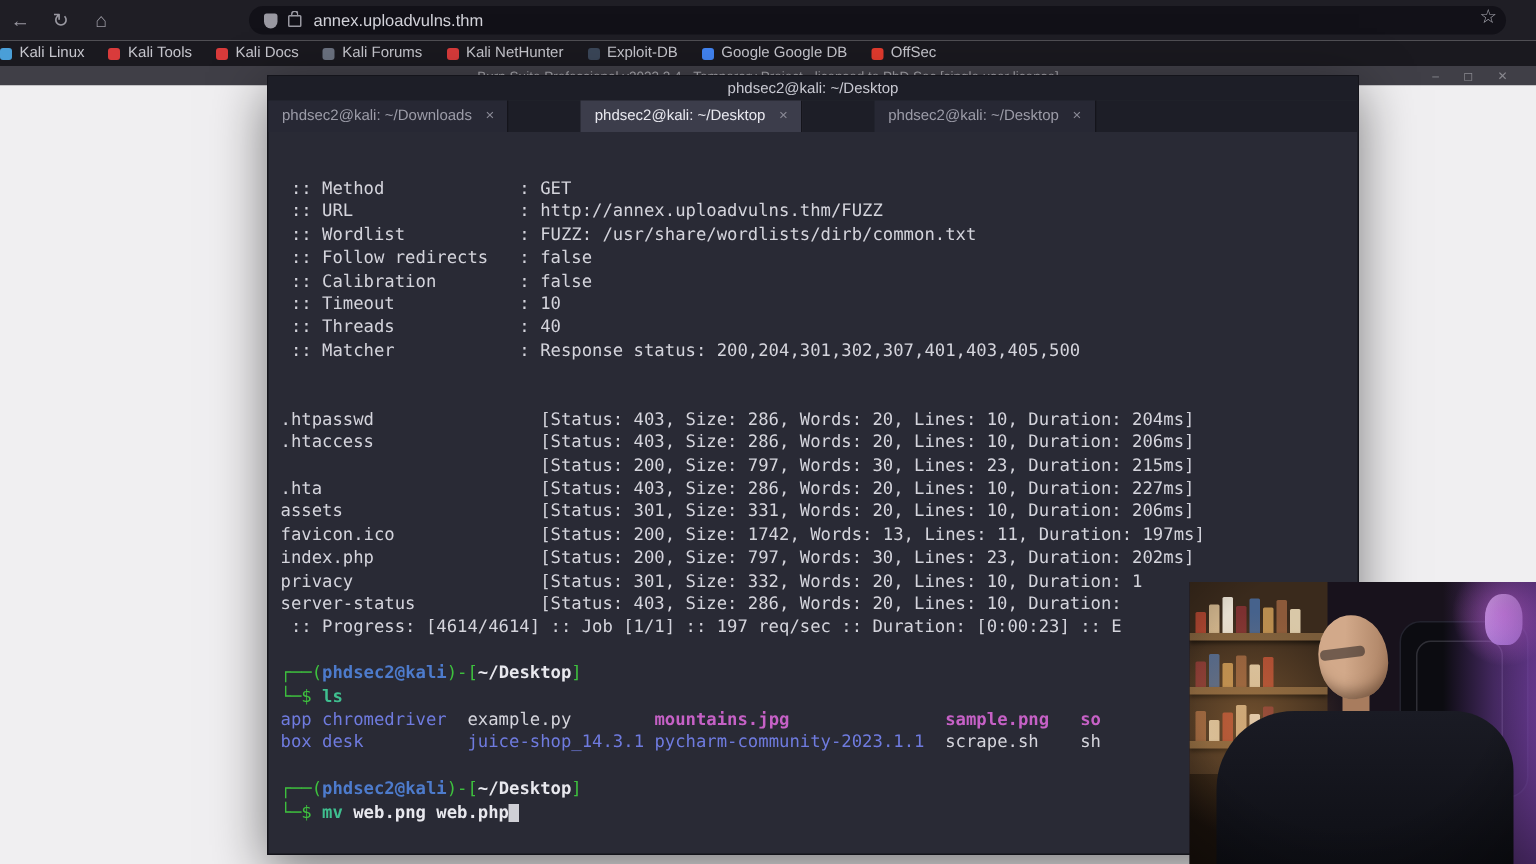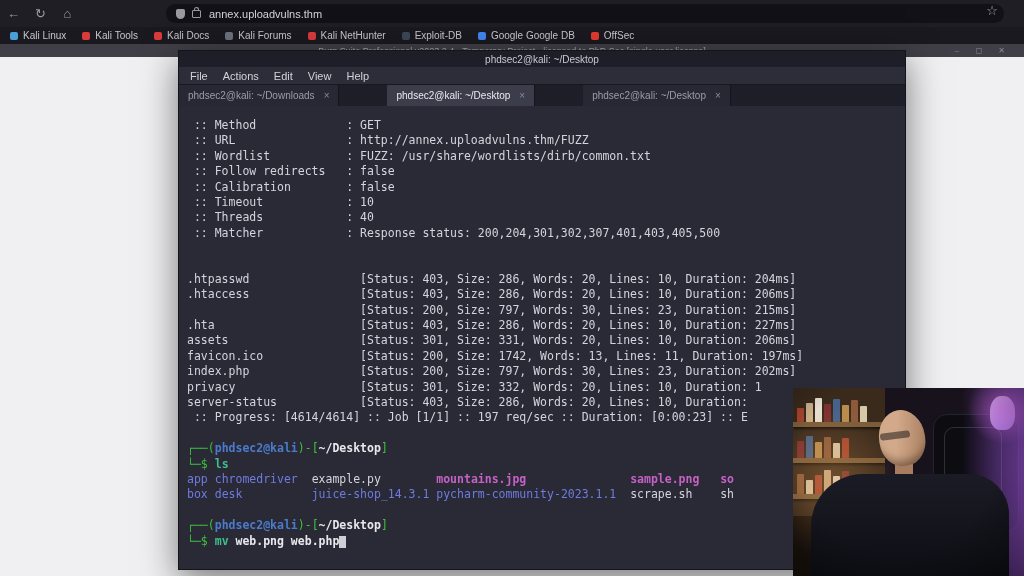--- a/index.html
+++ b/index.html
@@ -12,21 +12,21 @@
   .navicon{color:#9a99a2;font-size:13px;width:27px;text-align:center;flex:0 0 auto;cursor:default;}
   .urlbar{position:absolute;left:166px;top:4px;width:838px;height:19px;background:#121118;
           border-radius:10px;display:flex;align-items:center;color:#d3d3da;font-size:11px;}
   .shield{width:9px;height:10px;background:#9a99a2;border-radius:2px 2px 5px 5px;margin:0 7px 0 10px;}
   .lock{width:7px;height:6px;border:1px solid #9a99a2;border-radius:1px;position:relative;margin-right:8px;}
   .lock:before{content:"";position:absolute;left:1px;top:-4px;width:3px;height:3px;
                border:1px solid #9a99a2;border-bottom:none;border-radius:3px 3px 0 0;}
   .star{position:absolute;right:26px;top:3px;color:#a9a9b2;font-size:13px;}
 
   .bookmarks{position:absolute;left:0;top:27px;width:1024px;height:17px;background:#1a191f;
-             display:flex;align-items:center;gap:16px;padding-left:10px;box-sizing:border-box;z-index:2;}
+             display:flex;align-items:center;gap:16px;box-sizing:border-box;z-index:2;}
   .bm{display:flex;align-items:center;gap:5px;color:#c6c6cd;font-size:10px;white-space:nowrap;}
   .bmdot{width:8px;height:8px;border-radius:2px;flex:0 0 auto;}
 
   .burp{position:absolute;left:0;top:44px;width:1024px;height:13px;background:#403f47;
         color:#a5a4ab;font-size:9px;display:flex;align-items:center;justify-content:center;z-index:1;}
   .burp .winbtns{position:absolute;right:12px;top:2px;color:#8a8990;font-size:8px;letter-spacing:7px;}
 
   .page-bg{position:absolute;left:0;top:57px;width:1024px;height:519px;background:#f0eff1;z-index:1;}
 
   
@@ -143,27 +143,20 @@
     <span>Burp Suite Professional v2023.2.4 - Temporary Project - licensed to PhD Sec [single user license]</span>
     <span class="winbtns">– ◻ ✕</span>
   </div>
 
   <div class="page-bg"></div>
 
   <section class="term">
     <div class="t-title">
       <span>phdsec2@kali: ~/Desktop</span>
     </div>
-    <div class="t-menu" id="tmenu">
-        <span>File</span>
-        <span>Actions</span>
-        <span>Edit</span>
-        <span>View</span>
-        <span>Help</span>
-      </div>
     <div class="t-tabs" id="ttabs">
         <div class="t-tab">
           <span>phdsec2@kali: ~/Downloads</span>
           <span class="x">×</span>
         </div>
         <div class="t-tab active">
           <span>phdsec2@kali: ~/Desktop</span>
           <span class="x">×</span>
         </div>
         <div class="t-tab">

